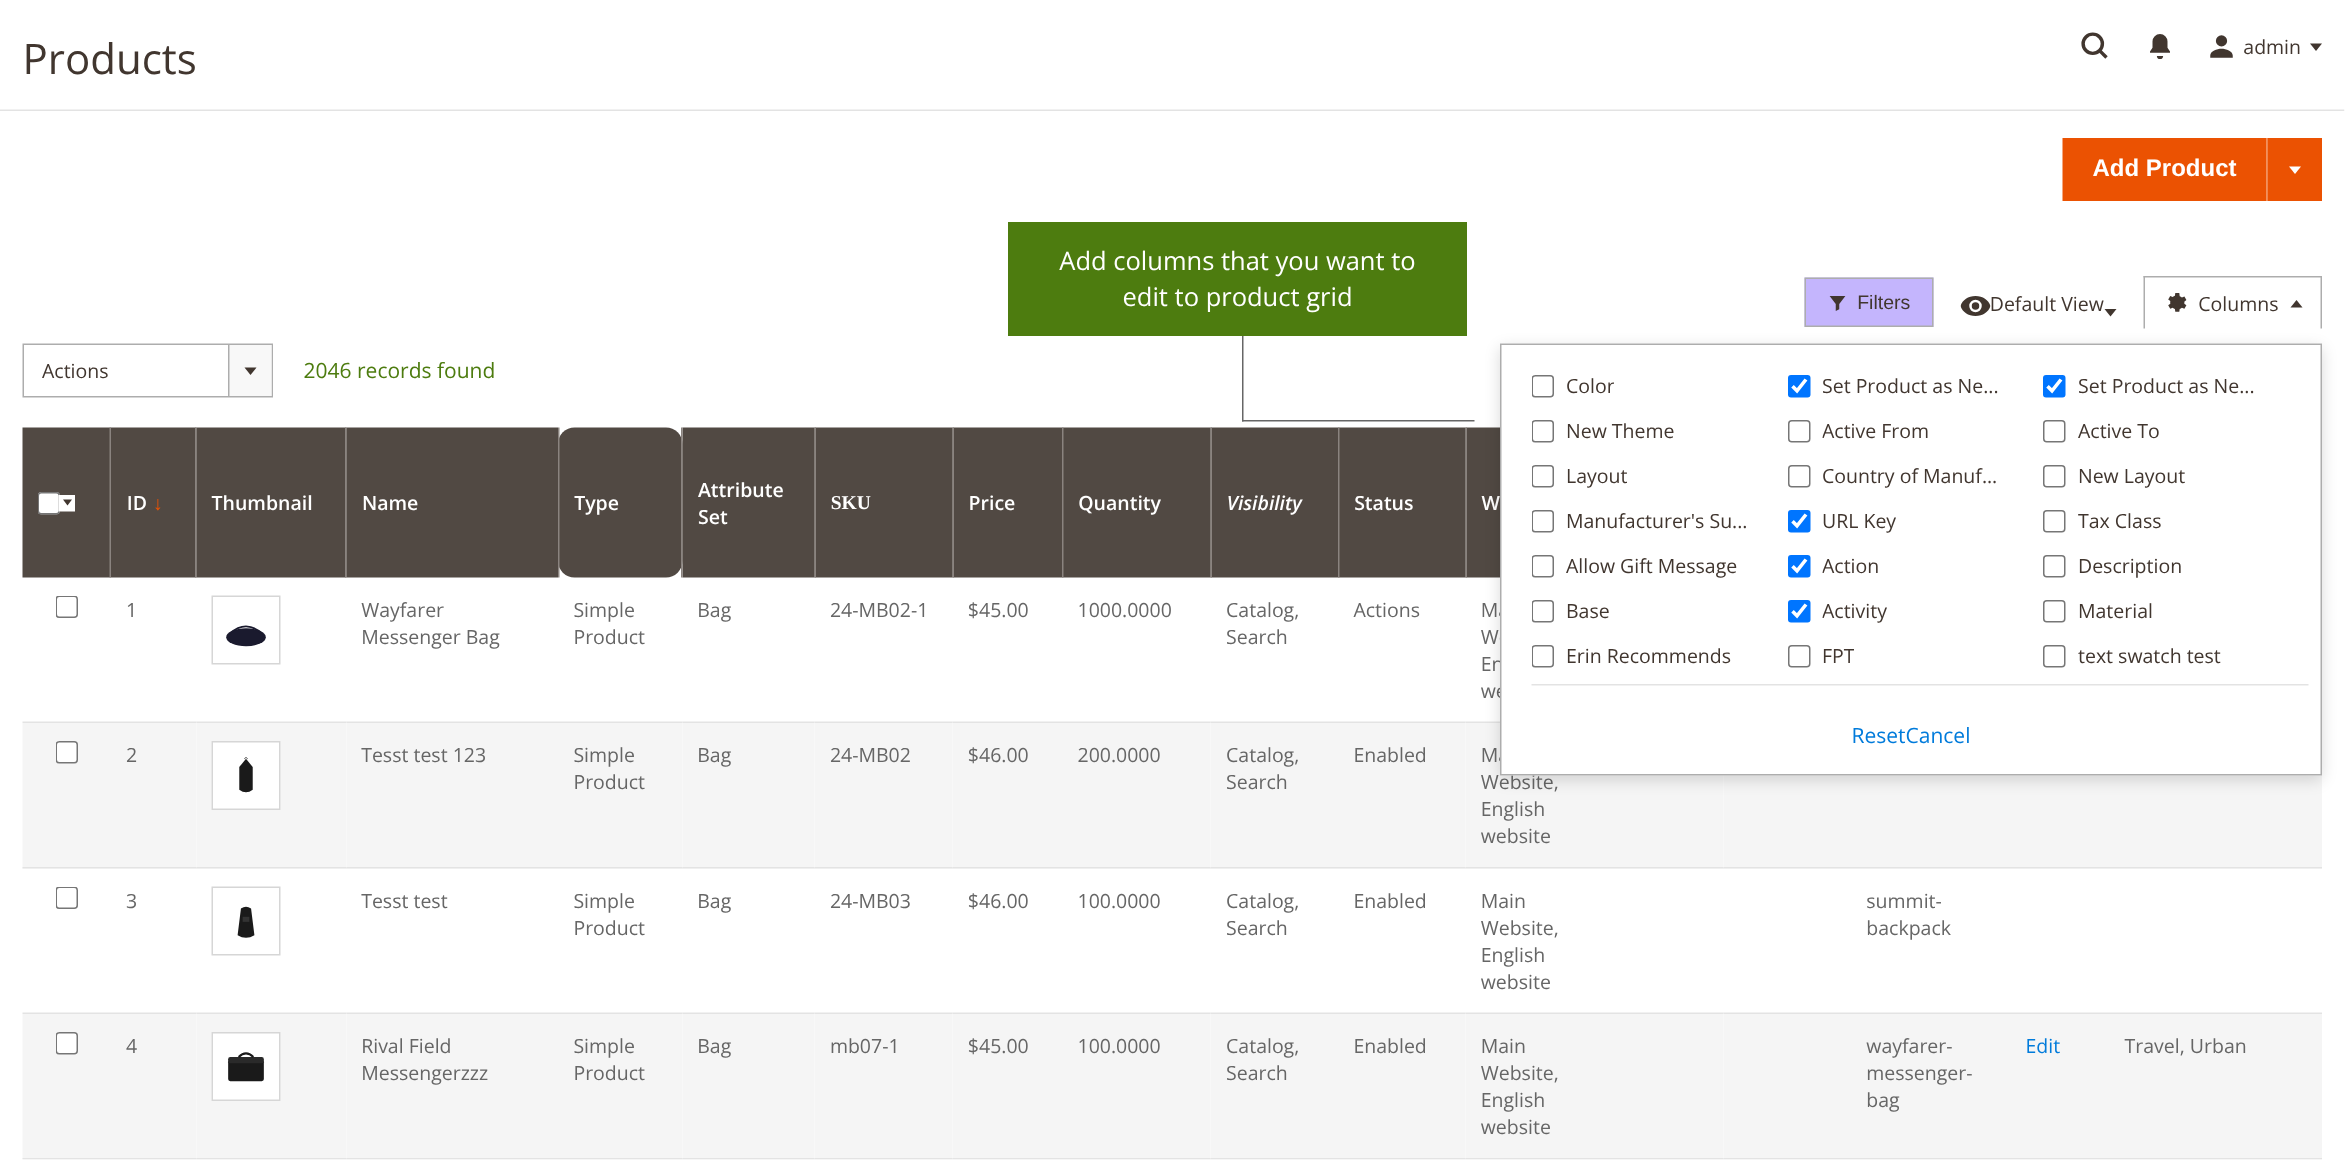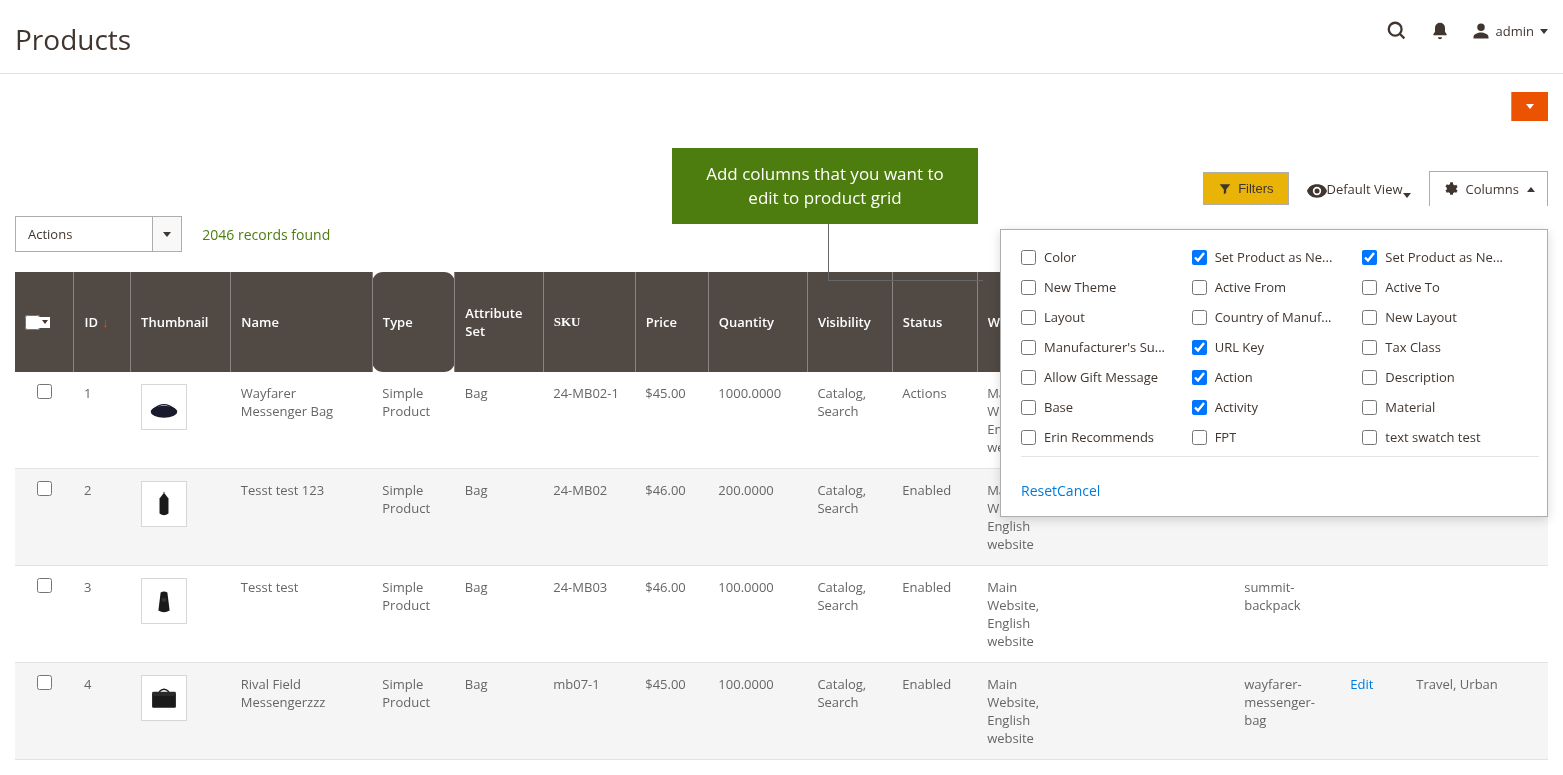--- a/index.html
+++ b/index.html
@@ -15,21 +15,21 @@
 .toolbar-row1 { display: flex; justify-content: flex-end; padding: 18px 15px 0 15px; position: relative; }
 .add-product-btn { display: flex; }
 .add-product-main { background: #eb5202; color: #fff; padding: 12px 20px; font-size: 16px; font-weight: 600; cursor: pointer; border: none; }
 .add-product-toggle { background: #eb5202; color: #fff; padding: 12px 14px; border: none; border-left: 1px solid rgba(255,255,255,0.3); cursor: pointer; display: flex; align-items: center; }
 .add-product-toggle .caret-down { border-top-color: #fff; }
 
 .callout { position: absolute; left: 672px; top: 148px; background: #4d7c0f; color: #fff; padding: 14px 20px; font-size: 17px; text-align: center; width: 306px; line-height: 1.4; z-index: 5; }
 .callout-line { position: absolute; left: 828px; top: 208px; width: 155px; height: 73px; border-bottom: 1px solid #666; border-left: 1px solid #666; z-index: 4; }
 
 .toolbar-row2 { display: flex; justify-content: flex-end; align-items: center; padding: 50px 15px 10px 15px; gap: 18px; position: relative; }
-.filters-btn { background: #eab308; border: 1px solid #adadad; padding: 8px 14px; display: flex; align-items: center; gap: 6px; cursor: pointer; font-size: 13px; color: #41362f; }
+.filters-btn { background: #c4b5fd; border: 1px solid #adadad; padding: 8px 14px; display: flex; align-items: center; gap: 6px; cursor: pointer; font-size: 13px; color: #41362f; }
 .view-selector { display: flex; align-items: flex-end; gap: 0; cursor: pointer; color: #41362f; font-size: 13px; }
 .columns-selector { display: flex; align-items: center; gap: 8px; cursor: pointer; color: #41362f; font-size: 13px; padding: 8px 12px; border: 1px solid #adadad; border-bottom: none; background: #fff; }
 .caret-up { width: 0; height: 0; border-left: 4px solid transparent; border-right: 4px solid transparent; border-bottom: 5px solid #41362f; }
 
 .toolbar-row3 { display: flex; align-items: center; padding: 0 15px 20px 15px; gap: 20px; }
 .actions-select { display: flex; border: 1px solid #adadad; }
 .actions-main { padding: 8px 80px 8px 12px; font-size: 13px; color: #41362f; background: #fff; }
 .actions-toggle { padding: 8px 10px; border-left: 1px solid #adadad; background: #f8f8f8; display: flex; align-items: center; cursor: pointer; }
 .records-found { font-size: 14px; color: #4d7c0f; }
 
@@ -38,21 +38,21 @@
 .columns-panel-inner { padding: 18px 8px 8px 20px; }
 .visible-count { font-size: 13px; color: #666; margin-bottom: 12px; }
 .columns-scroll { max-height: 220px; overflow-y: auto; padding-right: 14px; border-bottom: 1px solid #e3e3e3; padding-bottom: 10px; }
 .columns-scroll::-webkit-scrollbar { width: 16px; }
 .columns-scroll::-webkit-scrollbar-track { background: #f1f1f1; }
 .columns-scroll::-webkit-scrollbar-thumb { background: #c1c1c1; }
 .columns-grid { display: grid; grid-template-columns: 1fr 1fr 1fr; gap: 12px 8px; }
 .col-check { display: flex; align-items: center; gap: 8px; font-size: 13px; color: #41362f; cursor: pointer; }
 .col-check input { width: 15px; height: 15px; cursor: pointer; }
 .col-check span { white-space: nowrap; overflow: hidden; text-overflow: ellipsis; max-width: 130px; }
-.panel-footer { display: flex; justify-content: flex-start; padding: 16px 20px; }
+.panel-footer { display: flex; justify-content: center; padding: 16px 20px; }
 .panel-footer a { color: #007bdb; text-decoration: none; font-size: 14px; cursor: pointer; }
 
 
 .grid-wrap { padding: 0 15px; }
 table.data-grid { width: 100%; border-collapse: collapse; table-layout: fixed; }
 .data-grid thead th { background: #514943; color: #fff; font-weight: 600; font-size: 13px; padding: 14px 10px; text-align: left; border-right: 1px solid #8a837f; vertical-align: middle; }
 .data-grid thead th:last-child { border-right: none; }
 .th-checkbox { width: 50px; }
 .th-checkbox-inner { display: flex; align-items: center; }
 .th-checkbox-inner .dd { width: 11px; height: 11px; background: #fff; margin-left: -1px; display: flex; align-items: center; justify-content: center; cursor: pointer; }
@@ -68,21 +68,21 @@
 .edit-link { color: #007bdb; cursor: pointer; }
 
 .col-id { width: 48px; }
 .col-thumb { width: 85px; }
 .col-name { width: 120px; }
 .col-type { width: 70px; border-radius: 11px; }
 .col-attr { width: 75px; }
 .col-sku { width: 78px; font-family: Liberation Serif, serif; }
 .col-price { width: 62px; }
 .col-qty { width: 84px; }
-.col-vis { width: 72px; }
+.col-vis { width: 72px; font-style: italic; }
 .col-status { width: 72px; }
 .col-web { width: 74px; }
 .col-newfrom { width: 72px; }
 .col-newto { width: 72px; }
 .col-urlkey { width: 90px; }
 .col-action { width: 56px; }
 .col-activity { width: 120px; }
 </style>
 </head>
 <body>
@@ -106,20 +106,21 @@
           <path d="M12 12a5 5 0 1 0 0-10 5 5 0 0 0 0 10zm0 2c-4 0-10 2-10 6v2h20v-2c0-4-6-6-10-6z"></path>
         </svg>
       <span>admin</span>
       <span class="caret-down"></span>
     </div>
   </div>
 </div>
 
 <div class="toolbar-row1">
   <div class="add-product-btn">
+    <button class="add-product-main">Add Product</button>
     <button class="add-product-toggle">
         <span class="caret-down"></span>
       </button>
   </div>
 </div>
 
 <div class="callout">Add columns that you want to edit to product grid</div>
 <div class="callout-line"></div>
 
 <div class="toolbar-row2">

